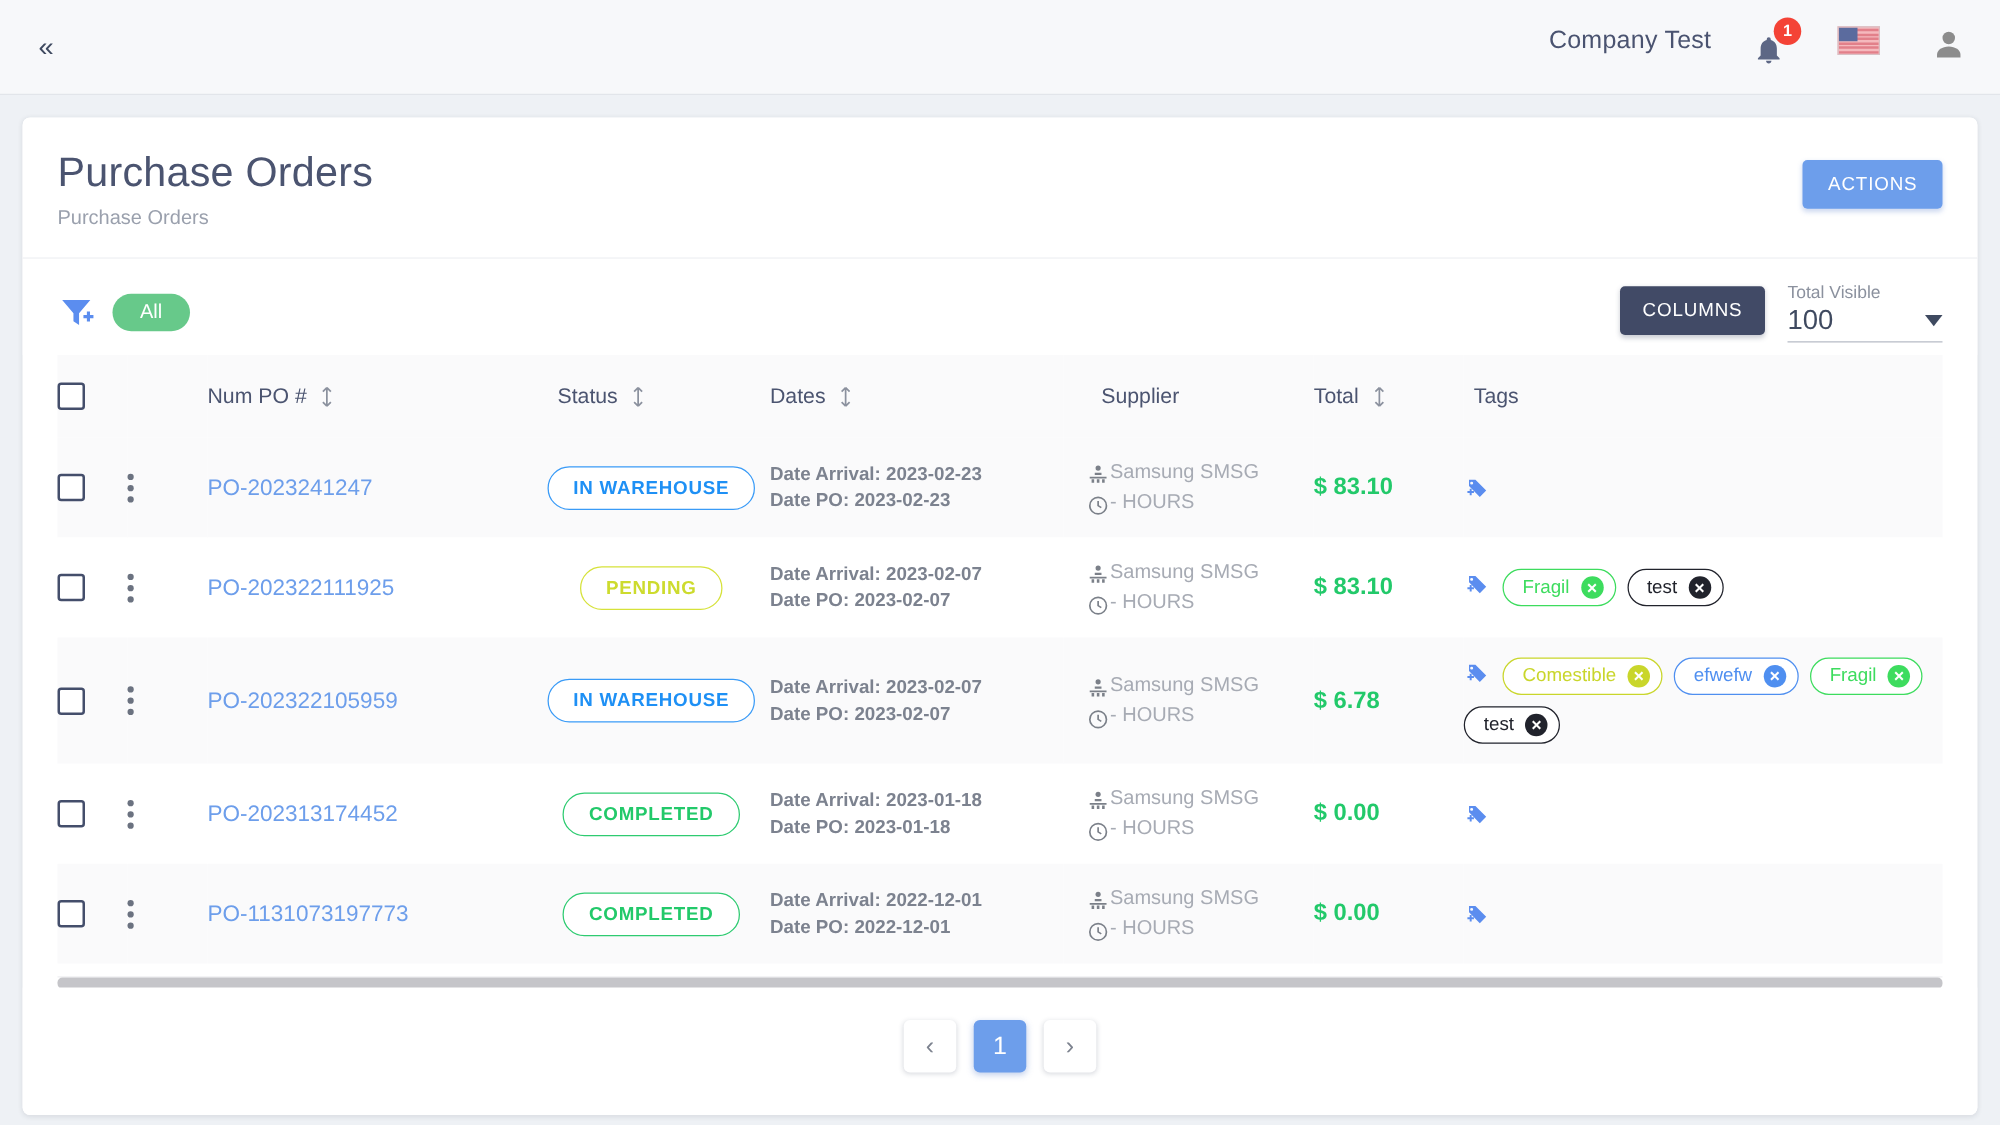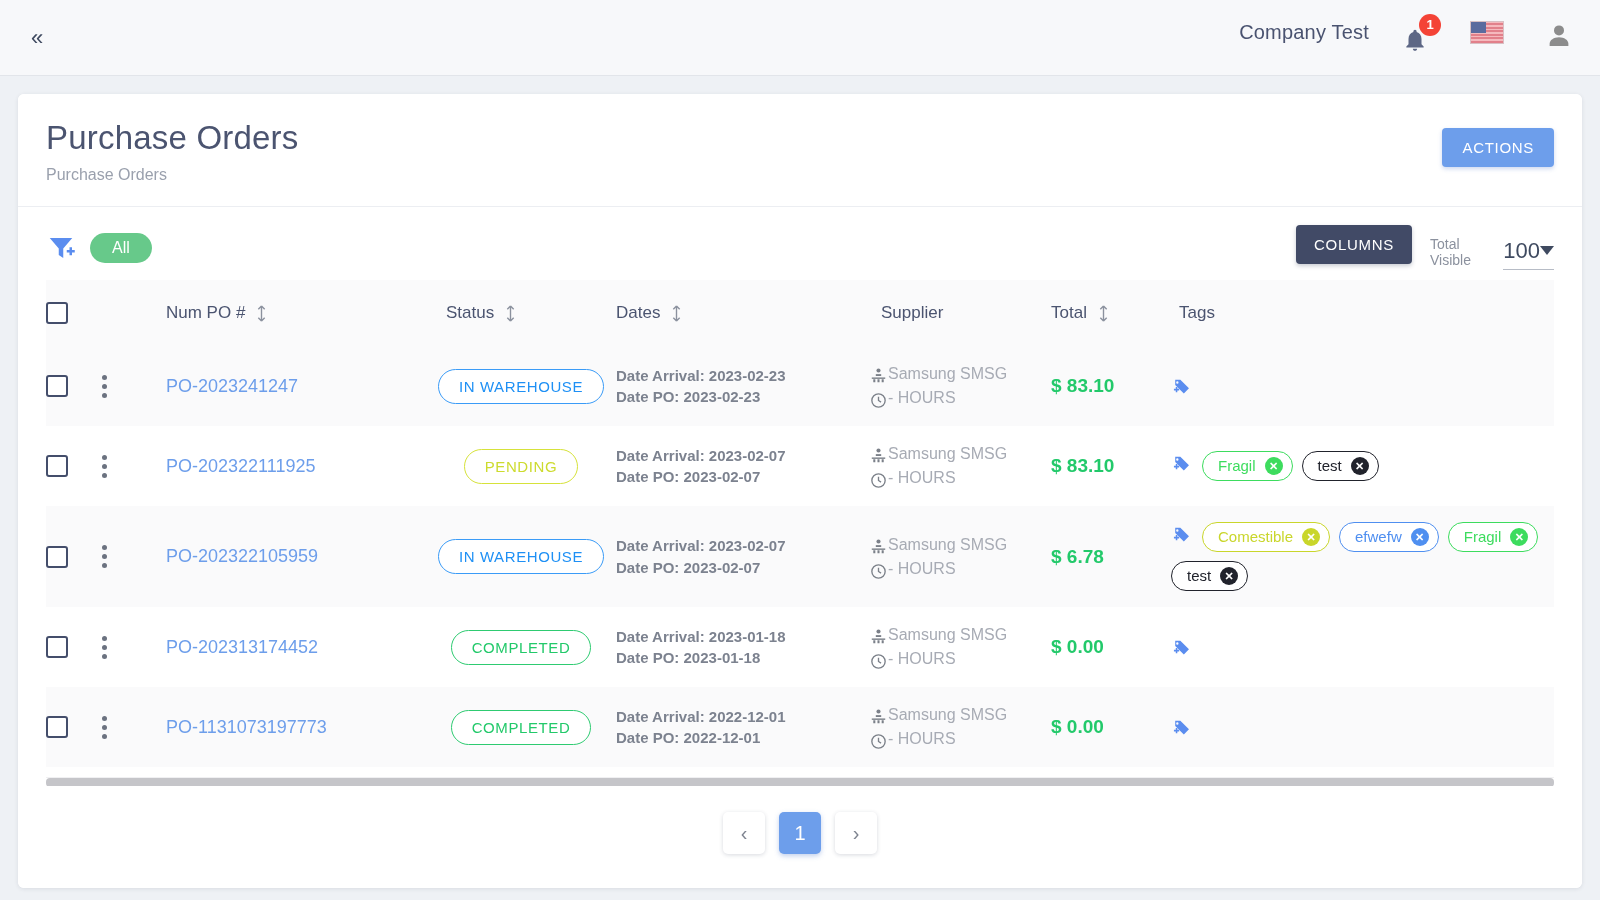--- a/index.html
+++ b/index.html
@@ -119,21 +119,21 @@
   }
   .toolbar-right { margin-left: auto; display: flex; align-items: flex-end; gap: 18px; }
   .columns-btn {
     background: #414a66; color: #fff;
     border: none; border-radius: 4px;
     padding: 11px 18px; font-size: 15px; letter-spacing: .7px;
     cursor: pointer; margin-bottom: 6px;
     box-shadow: 0 2px 4px rgba(40,50,80,.25);
     font-family: "Liberation Sans", sans-serif;
   }
-  .total-visible { display: flex; flex-direction: row; width: 124px; }
+  .total-visible { display: flex; flex-direction: column; width: 124px; }
   .tv-label { font-size: 14px; color: #8b919e; margin-bottom: 2px; }
   .tv-select {
     display: flex; align-items: center; justify-content: space-between;
     border-bottom: 1px solid #b7bcc6; padding-bottom: 4px; cursor: pointer;
   }
   .tv-value { font-size: 22px; color: #3f4a60; }
   .tv-caret { width: 0; height: 0; border-left: 7px solid transparent; border-right: 7px solid transparent; border-top: 9px solid #3f4a60; }
 
   
   .table-scroll { overflow: hidden; position: relative; padding: 0 28px; }
@@ -164,21 +164,21 @@
     width: 22px; height: 22px; border: 2px solid #444e6b;
     border-radius: 3px; background: #fff; cursor: pointer; display: block;
   }
   .dots { display: flex; flex-direction: column; gap: 4px; cursor: pointer; width: 5px; }
   .dots span { width: 5px; height: 5px; border-radius: 50%; background: #6b7280; display: block; }
 
   .po-link { color: #6d9eeb; font-size: 18px; cursor: pointer; }
 
   .status-badge {
     display: inline-block; border-radius: 18px;
-    padding: 8px 20px; font-size: 15px; font-weight: normal;
+    padding: 8px 20px; font-size: 15px; font-weight: bold;
     letter-spacing: .6px; background: #fff; cursor: pointer;
   }
   .st-warehouse { color: #1e90f5; border: 1.6px solid #3a9bf7; }
   .st-pending   { color: #cddb2e; border: 1.6px solid #d6e23a; }
   .st-completed { color: #22c96a; border: 1.6px solid #2ecb71; }
 
   .dates-cell { font-size: 15px; color: #7c828f; font-weight: bold; line-height: 1.45; }
 
   .sup-cell { font-size: 16px; color: #a7abb4; line-height: 1.5; }
   .sup-row { display: flex; align-items: flex-end; }

